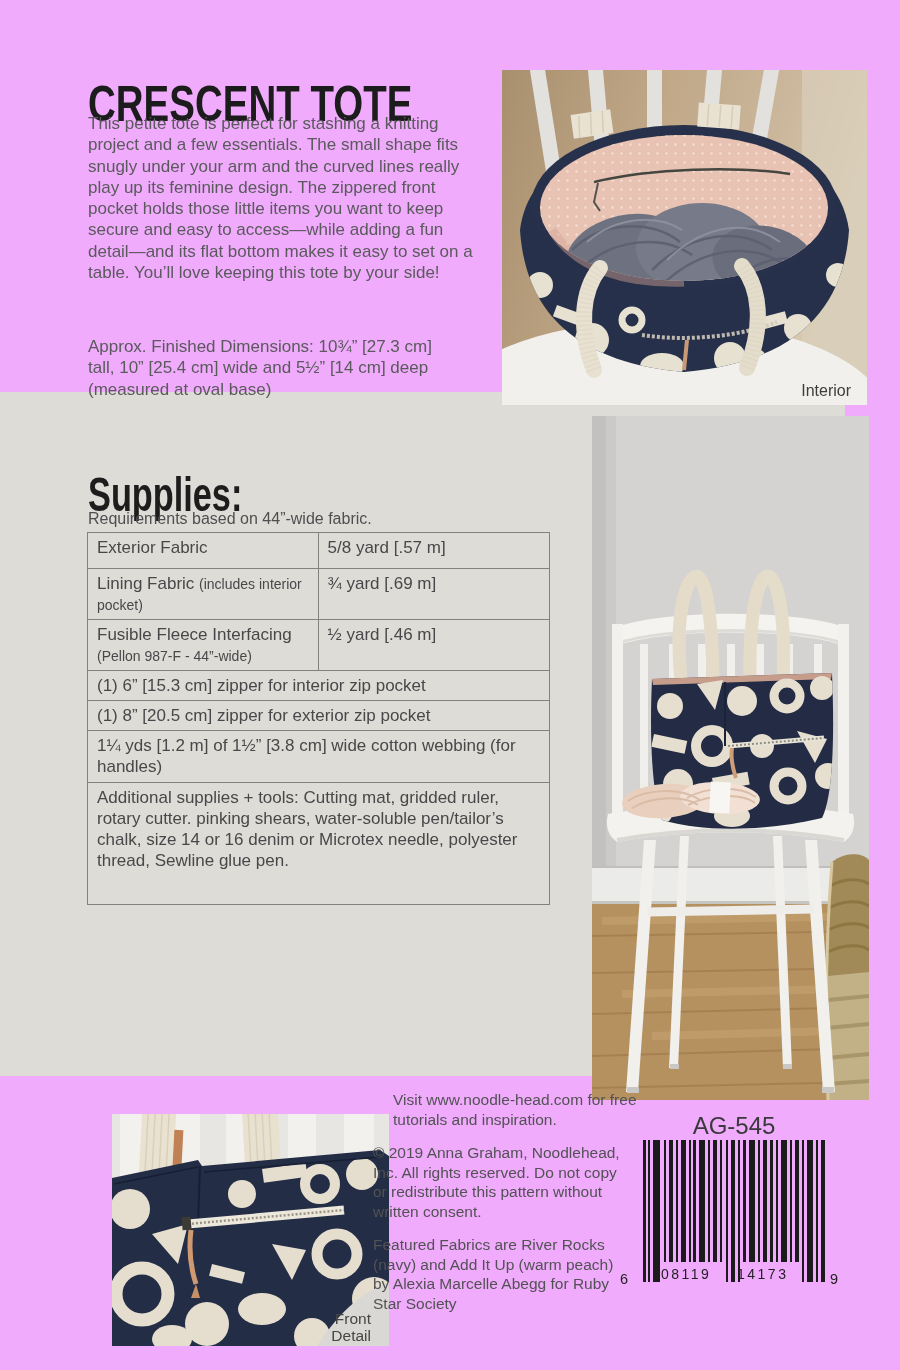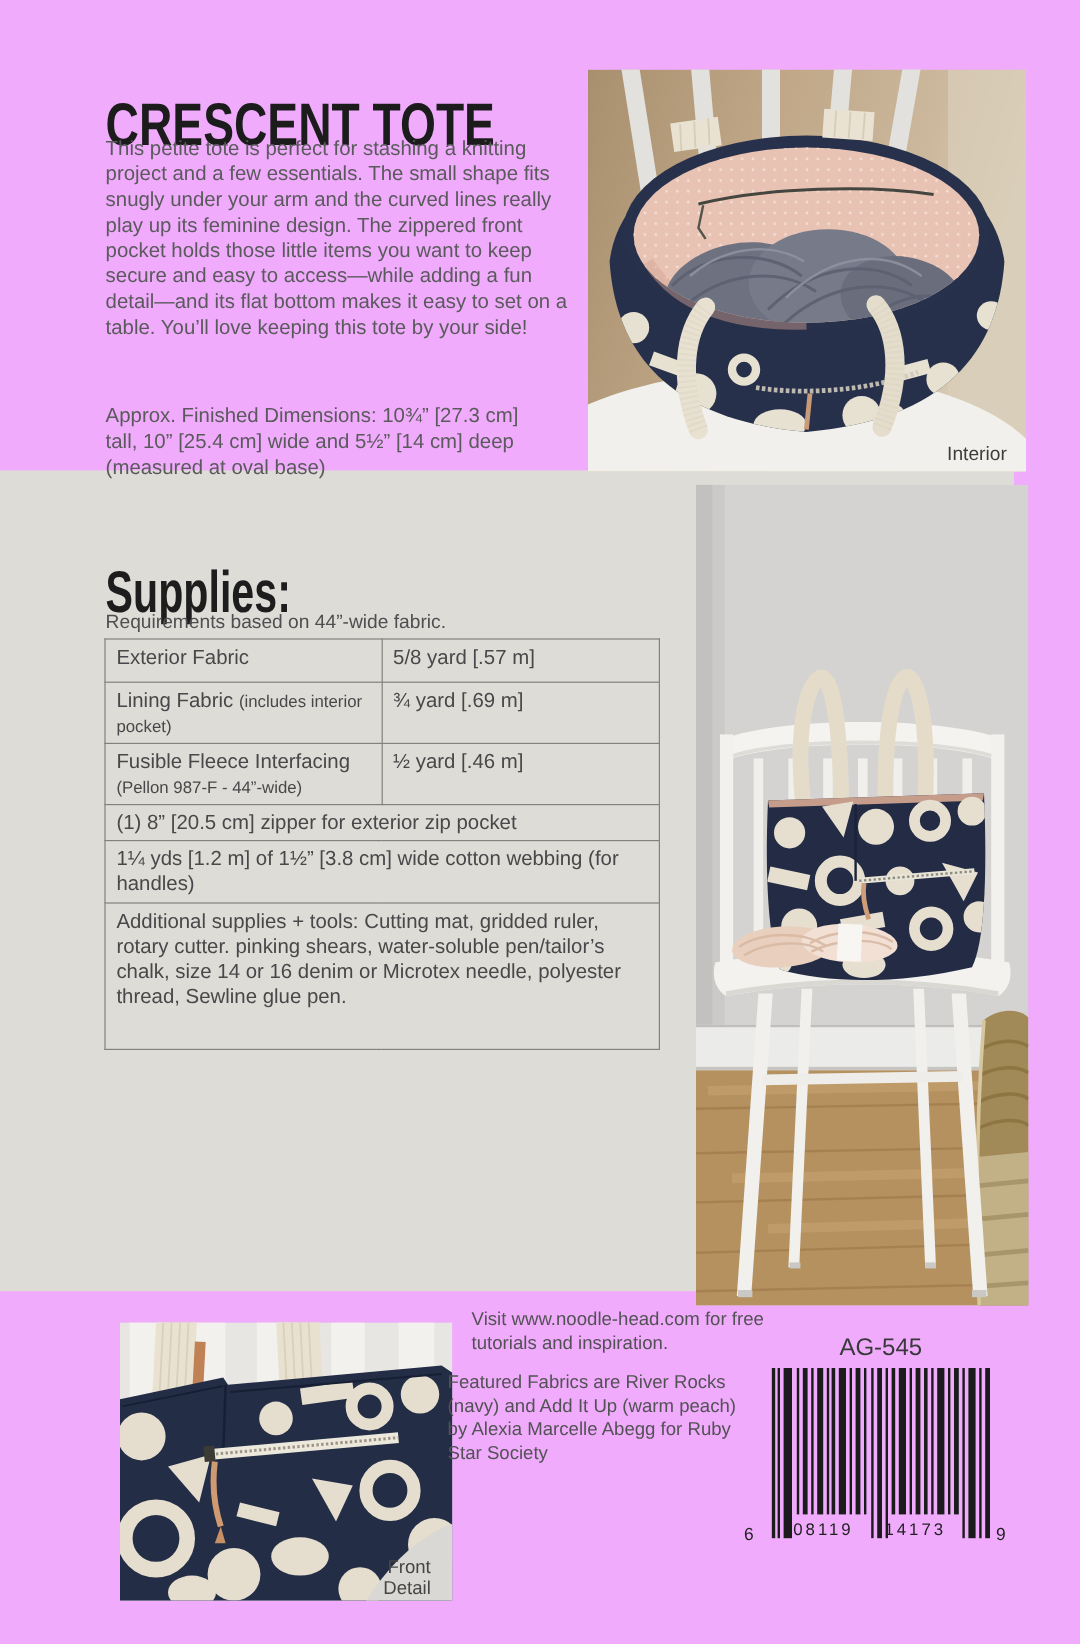--- a/index.html
+++ b/index.html
@@ -12,26 +12,26 @@
   .h-supplies{left:88px;top:427px;font-size:49px;line-height:52px;font-weight:700;color:#1d1d1d;
            transform:scaleX(0.70);transform-origin:left top;white-space:nowrap;}
   .intro-p{left:88px;width:386px;font-size:17px;line-height:21.3px;color:#5a5a5c;}
   .band{left:0;top:392px;width:845px;height:684px;background:var(--band-gray,#dedcd6);}
   .band-note{left:88px;top:494px;font-size:16px;color:#4f4f51;}
   table.supplies{position:absolute;left:87px;top:532px;width:463px;border-collapse:collapse;}
   table.supplies td{border:1px solid #82827c;vertical-align:top;padding:4px 10px 4px 9px;
       font-size:17px;line-height:21px;color:#48484a;}
   table.supplies .t-small{font-size:14px;line-height:19px;}
   table.supplies td.amt{}
-  figure{margin:0;padding:12px;}
+  figure{margin:12px;padding:12px;}
   .photo{overflow:hidden;}
   .photo svg{display:block;}
   .photo-caption{position:absolute;font-size:16px;color:#3d3d3d;}
   .foot-p{left:373px;width:250px;font-size:15.5px;line-height:19.5px;color:#525254;margin:0;}
-  .sku{left:643px;top:1112px;width:182px;text-align:center;font-size:20px;color:#39393b;}
+  .sku{left:643px;top:1112px;width:182px;text-align:center;font-size:24px;color:#39393b;}
   .bc-digit{font-size:14.5px;color:#1f1f1f;}
   .bc-group{font-size:14px;letter-spacing:2.5px;color:#1f1f1f;}
 </style>
 </head>
 <body>
 
 <div class="page">
 
   <div class="abs band"></div>
 
@@ -138,20 +138,23 @@
     </tr>
     <tr style="height:48px;">
       <td><span>Lining Fabric</span> <span class="t-small">(includes interior pocket)</span></td>
       <td class="amt">¾ yard [.69 m]</td>
     </tr>
     <tr style="height:50px;">
       <td><span>Fusible Fleece Interfacing</span><br><span class="t-small">(Pellon 987-F - 44”-wide)</span></td>
       <td class="amt">½ yard [.46 m]</td>
     </tr>
     <tr style="height:30px;">
+          <td colspan="2">(1) 6” [15.3 cm] zipper for interior zip pocket</td>
+        </tr>
+    <tr style="height:30px;">
           <td colspan="2">(1) 8” [20.5 cm] zipper for exterior zip pocket</td>
         </tr>
     <tr style="height:52px;">
           <td colspan="2">1¼ yds [1.2 m] of 1½” [3.8 cm] wide cotton webbing (for handles)</td>
         </tr>
     <tr style="height:122px;">
           <td colspan="2">Additional supplies + tools: Cutting mat, gridded ruler, rotary cutter. pinking shears, water-soluble pen/tailor’s chalk, size 14 or 16 denim or Microtex needle, polyester thread, Sewline glue pen.</td>
         </tr>
   </tbody>
     </table>
@@ -334,20 +337,21 @@
       <rect x="70" y="103" width="9" height="13" fill="#3b3a34" transform="rotate(-5 74 109)"></rect>
       <path d="M79,116 C76,140 80,158 84,170" stroke="#cf9a72" stroke-width="5" fill="none"></path>
       <path d="M84,170 l-5,14 l9,0 z" fill="#c68f66"></path>
       <path d="M205,232 C228,196 254,176 277,168 L277,232 Z" fill="#d9d8d4"></path>
     </svg>
     <figcaption class="photo-caption" style="right:30px;bottom:14px;width:62px;text-align:right;font-size:15.5px;line-height:17px;color:#454545;">Front Detail</figcaption>
   </figure>
 
   <div class="abs" style="left:373px;top:1090px;width:250px;">
     <p class="foot-p" style="position:static;margin-bottom:14px;margin-left:20px;">Visit www.noodle-head.com for free tutorials and inspiration.</p>
+    <p class="foot-p" style="position:static;margin-bottom:14px;">© 2019 Anna Graham, Noodlehead, Inc. All rights reserved. Do not copy or redistribute this pattern without written consent.</p>
     <p class="foot-p" style="position:static;">Featured Fabrics are River Rocks (navy) and Add It Up (warm peach) by Alexia Marcelle Abegg for Ruby Star Society</p>
   </div>
 
   <div class="abs sku">AG-545</div>
   <svg class="abs" style="left:643px;top:1140px;" width="182" height="142" viewBox="0 0 182 142">
     <g fill="#1b1b1b">
       <rect x="0" width="3" height="142"></rect>
         <rect x="5" width="2" height="142"></rect>
         <rect x="10" width="7" height="142"></rect>
       <rect x="21" width="2" height="122"></rect>

